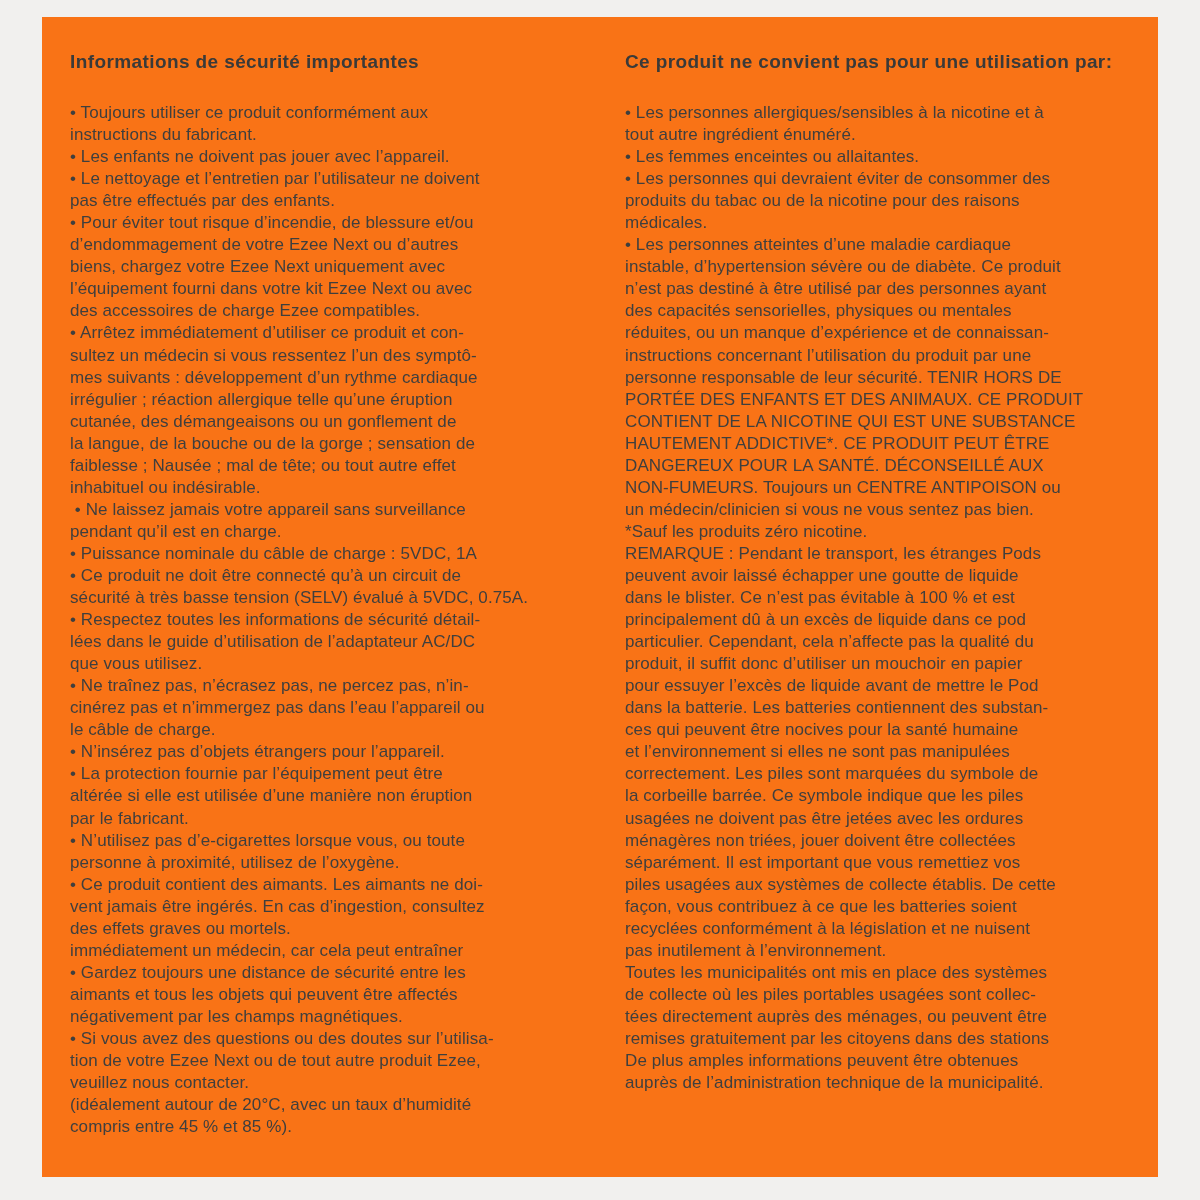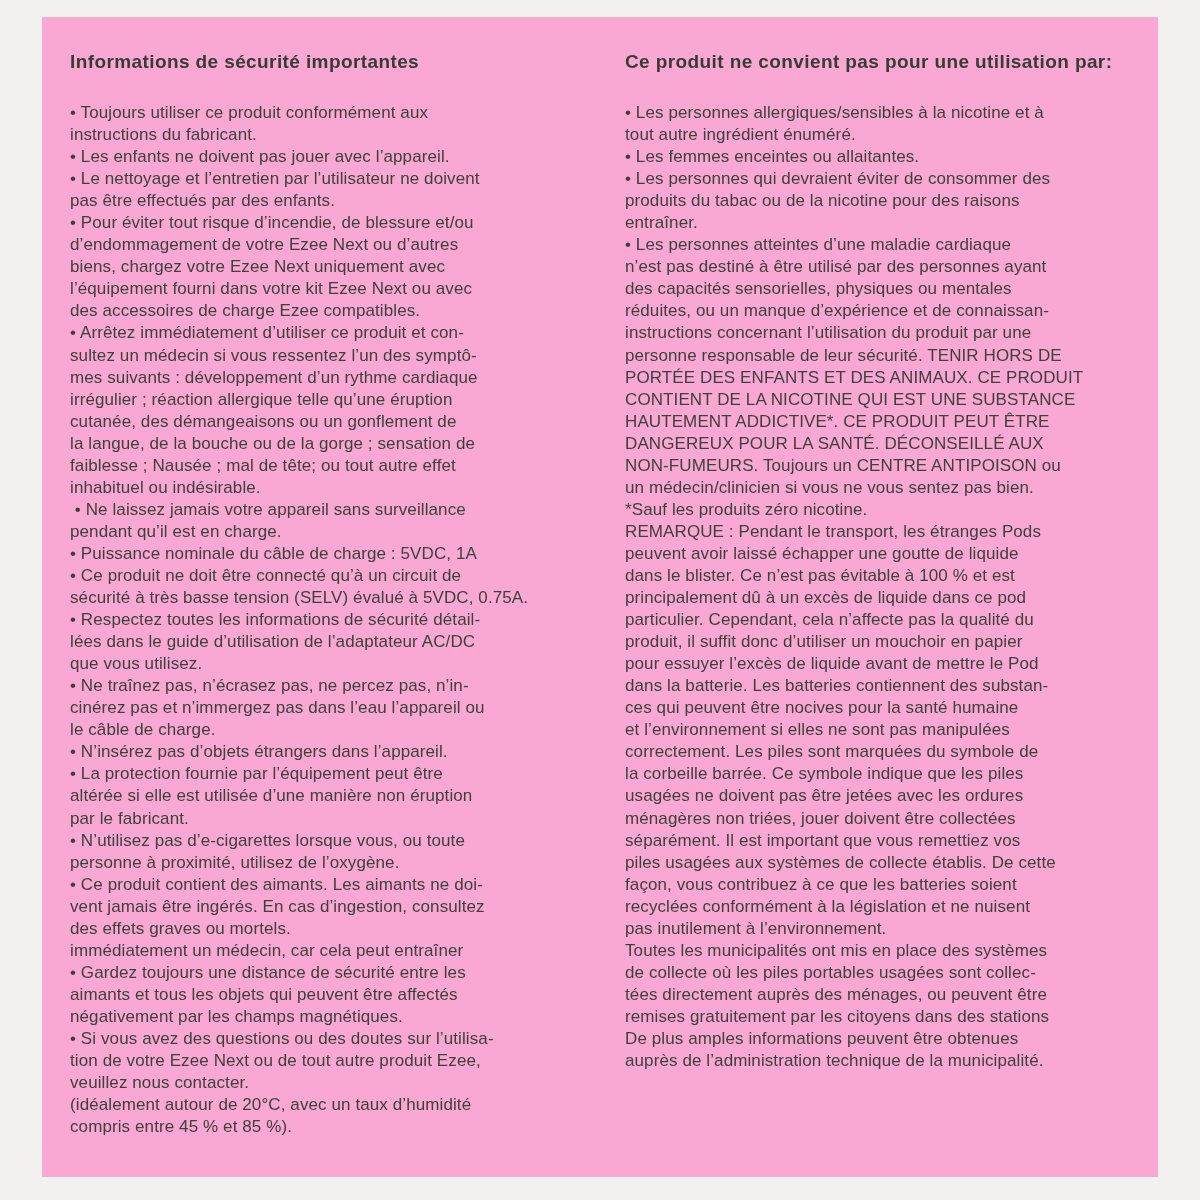--- a/index.html
+++ b/index.html
@@ -10,21 +10,21 @@
     background: #f1f0ee;
     font-family: "Liberation Sans", sans-serif;
     overflow: hidden;
   }
   .card {
     position: absolute;
     left: 42px;
     top: 17px;
     width: 1116px;
     height: 1160px;
-    background: #f9a8d4;
+    background: #f97316;
   }
   .col {
     position: absolute;
     top: 33px;
     width: 520px;
   }
   .col-left  { left: 28px; }
   .col-right { left: 583px; }
   .heading {
     font-size: 19px;
@@ -74,21 +74,21 @@
         <div class="line">pendant qu’il est en charge.</div>
         <div class="line">• Puissance nominale du câble de charge : 5VDC, 1A</div>
         <div class="line">• Ce produit ne doit être connecté qu’à un circuit de</div>
         <div class="line">sécurité à très basse tension (SELV) évalué à 5VDC, 0.75A.</div>
         <div class="line">• Respectez toutes les informations de sécurité détail-</div>
         <div class="line">lées dans le guide d’utilisation de l’adaptateur AC/DC</div>
         <div class="line">que vous utilisez.</div>
         <div class="line">• Ne traînez pas, n’écrasez pas, ne percez pas, n’in-</div>
         <div class="line">cinérez pas et n’immergez pas dans l’eau l’appareil ou</div>
         <div class="line">le câble de charge.</div>
-        <div class="line">• N’insérez pas d’objets étrangers dans l’appareil.</div>
+        <div class="line">• N’insérez pas d’objets étrangers pour l’appareil.</div>
         <div class="line">• La protection fournie par l’équipement peut être</div>
         <div class="line">altérée si elle est utilisée d’une manière non éruption</div>
         <div class="line">par le fabricant.</div>
         <div class="line">• N’utilisez pas d’e-cigarettes lorsque vous, ou toute</div>
         <div class="line">personne à proximité, utilisez de l’oxygène.</div>
         <div class="line">• Ce produit contient des aimants. Les aimants ne doi-</div>
         <div class="line">vent jamais être ingérés. En cas d’ingestion, consultez</div>
         <div class="line">des effets graves ou mortels.</div>
         <div class="line">immédiatement un médecin, car cela peut entraîner</div>
         <div class="line">• Gardez toujours une distance de sécurité entre les</div>
@@ -103,22 +103,23 @@
   </div>
 
   <div class="col col-right">
     <h1 class="heading">Ce produit ne convient pas pour une utilisation par:</h1>
     <div class="lines">
         <div class="line">• Les personnes allergiques/sensibles à la nicotine et à</div>
         <div class="line">tout autre ingrédient énuméré.</div>
         <div class="line">• Les femmes enceintes ou allaitantes.</div>
         <div class="line">• Les personnes qui devraient éviter de consommer des</div>
         <div class="line">produits du tabac ou de la nicotine pour des raisons</div>
-        <div class="line">entraîner.</div>
+        <div class="line">médicales.</div>
         <div class="line">• Les personnes atteintes d’une maladie cardiaque</div>
+        <div class="line">instable, d’hypertension sévère ou de diabète. Ce produit</div>
         <div class="line">n’est pas destiné à être utilisé par des personnes ayant</div>
         <div class="line">des capacités sensorielles, physiques ou mentales</div>
         <div class="line">réduites, ou un manque d’expérience et de connaissan-</div>
         <div class="line">instructions concernant l’utilisation du produit par une</div>
         <div class="line">personne responsable de leur sécurité. TENIR HORS DE</div>
         <div class="line">PORTÉE DES ENFANTS ET DES ANIMAUX. CE PRODUIT</div>
         <div class="line">CONTIENT DE LA NICOTINE QUI EST UNE SUBSTANCE</div>
         <div class="line">HAUTEMENT ADDICTIVE*. CE PRODUIT PEUT ÊTRE</div>
         <div class="line">DANGEREUX POUR LA SANTÉ. DÉCONSEILLÉ AUX</div>
         <div class="line">NON-FUMEURS. Toujours un CENTRE ANTIPOISON ou</div>

